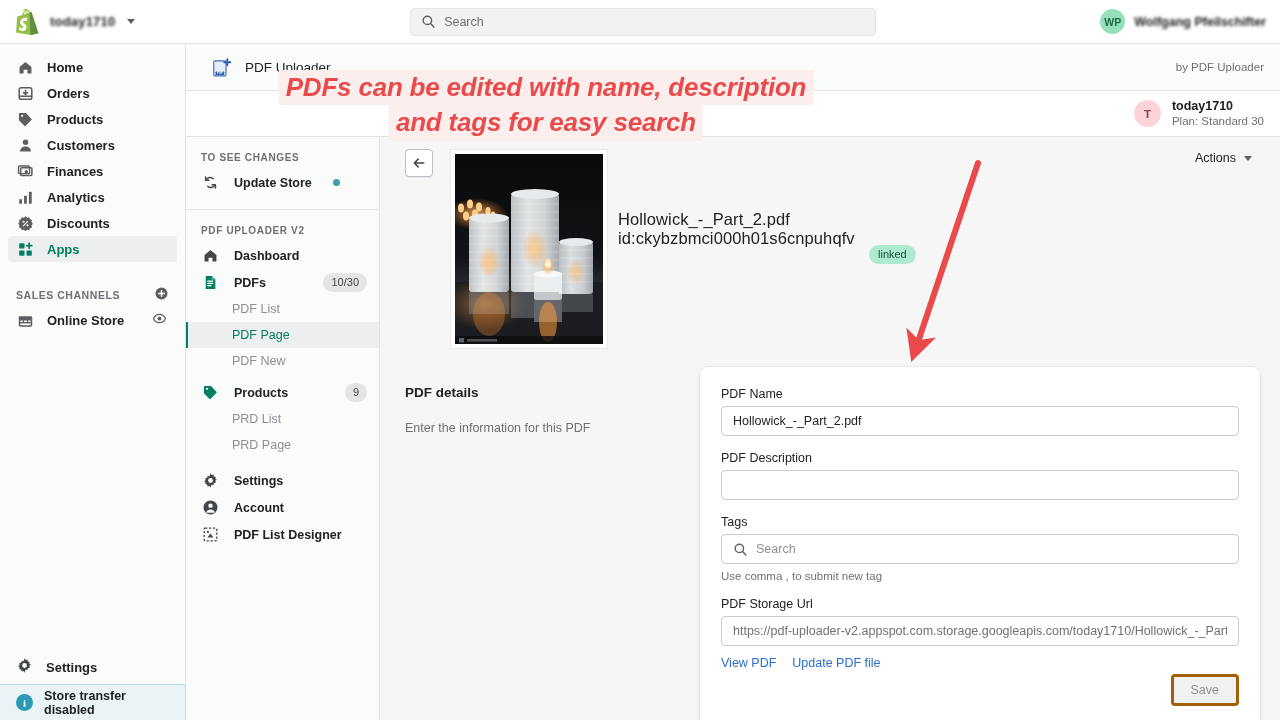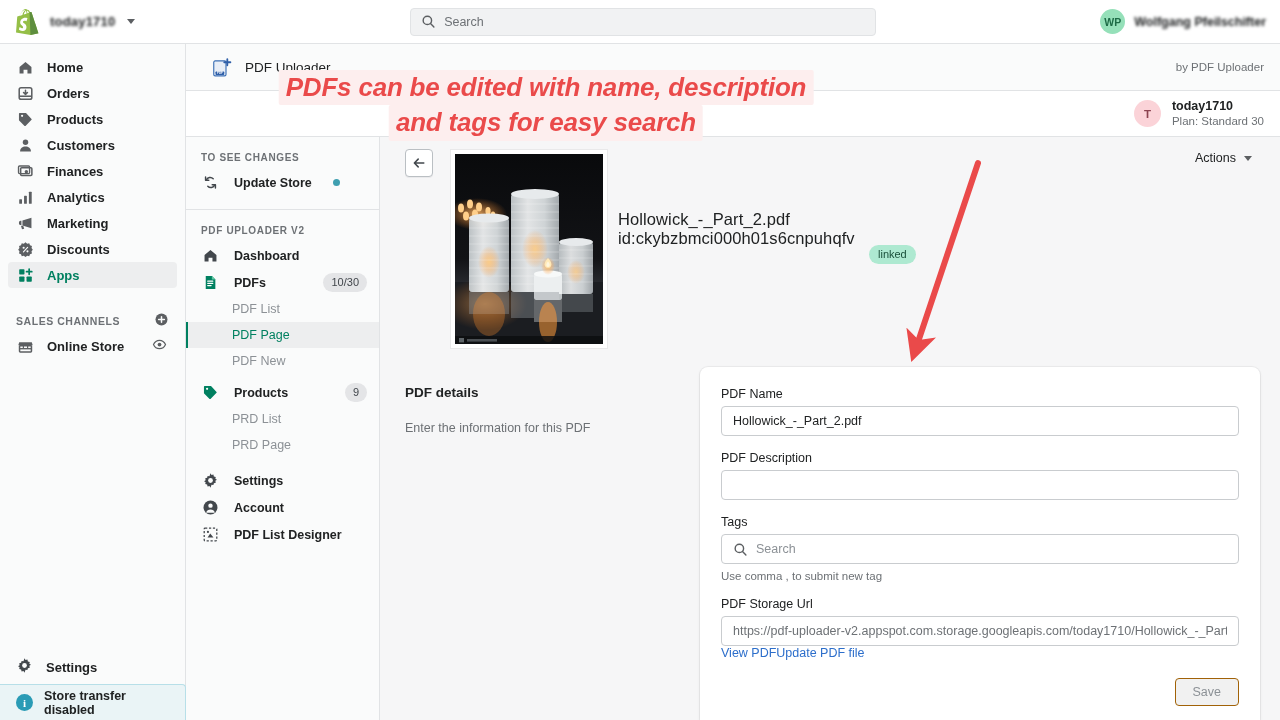--- a/index.html
+++ b/index.html
@@ -218,25 +218,25 @@
   .f-input {
     width: 100%; height: 30px; border: 1px solid #c9cccf;
     border-radius: 4px; background: #fff; display: flex;
     align-items: center; padding: 0 11px; font-size: 12.5px; color: #202223;
   }
   .f-input.search-like { gap: 8px; padding-left: 11px; }
   .f-input .ph { color: #8c9196; }
   .f-input .val-muted { color: #6d7175; white-space: nowrap; overflow: hidden; }
   .f-gap { height: 15px; }
   .f-hint { font-size: 11.5px; color: #6d7175; margin-top: 6px; }
-  .links-row { display: flex; }
+  .links-row { display: flex; gap: 16px; margin-top: 10px; }
   .link-a { font-size: 12.5px; color: #2c6ecb; cursor: pointer; }
   .save-btn {
     position: absolute; right: 21px; bottom: 14px;
-    background: #f1f1f1; color: #8c9196; border: 1px solid #a16207;
+    background: #f1f1f1; color: #8c9196; border: 3px solid #a16207;
     border-radius: 4px; font-size: 12.5px; font-weight: 500;
     padding: 6px 17px; cursor: default;
   }
 
   
   .anno-wrap { position: absolute; inset: 0; pointer-events: none; z-index: 60; font-style: italic; }
   .anno-text {
     position: absolute; top: 70px; left: 50%; transform: translateX(-50%);
     text-align: center; font-size: 26px; font-weight: 700;
     color: #ea4a4a; line-height: 1.28; letter-spacing: -.2px;
@@ -334,29 +334,20 @@
         <span class="ico">
           <svg width="17" height="17" viewBox="0 0 20 20">
               <rect x="2.6" y="12" width="3.3" height="5.4" rx=".7" fill="#5c5f62"></rect>
               <rect x="8.3" y="8" width="3.3" height="9.4" rx=".7" fill="#5c5f62"></rect>
               <rect x="14" y="3.2" width="3.3" height="14.2" rx=".7" fill="#5c5f62"></rect>
             </svg>
         </span>
         <span class="lbl">Analytics</span>
       </div>
 
-      <div class="nav-item">
-        <span class="ico">
-          <svg width="17" height="17" viewBox="0 0 20 20">
-              <path d="M17 3.3v12.2L6.4 12.3V6.5zM5.2 6.8h-1A1.9 1.9 0 002.3 8.7v1.3c0 1 .8 1.9 1.9 1.9h1z" fill="#5c5f62"></path>
-              <path d="M4.6 12.6l1.3 4.3 2.6-.6-1.2-3.7z" fill="#5c5f62"></path>
-            </svg>
-        </span>
-        <span class="lbl">Marketing</span>
-      </div>
 
       <div class="nav-item">
         <span class="ico">
           <svg width="17" height="17" viewBox="0 0 20 20">
               <path d="M10 1.6l2 1.5 2.4-.5.9 2.3 2.3.9-.5 2.4 1.5 2-1.5 2 .5 2.4-2.3.9-.9 2.3-2.4-.5-2 1.5-2-1.5-2.4.5-.9-2.3-2.3-.9.5-2.4-1.5-2 1.5-2-.5-2.4 2.3-.9.9-2.3 2.4.5z" fill="#5c5f62"></path>
               <path d="M7.6 12.8l4.9-5.4" stroke="#fafbfb" stroke-width="1.3" stroke-linecap="round"></path>
               <circle cx="7.8" cy="8" r="1.25" fill="#fafbfb"></circle>
               <circle cx="12.3" cy="12.2" r="1.25" fill="#fafbfb"></circle>
             </svg>
         </span>

